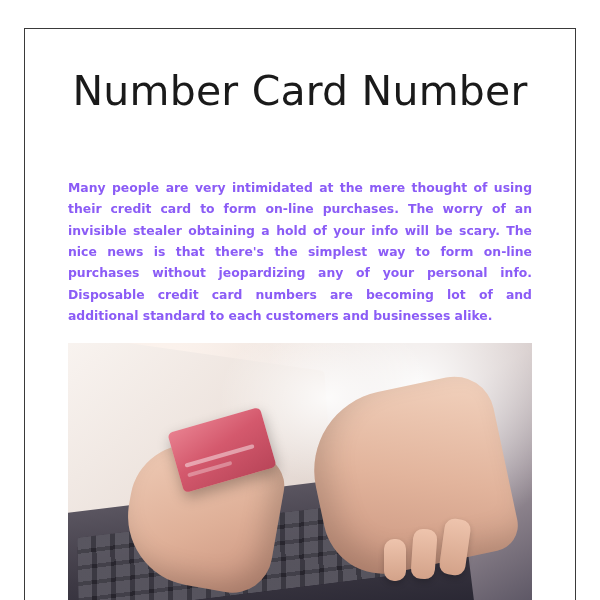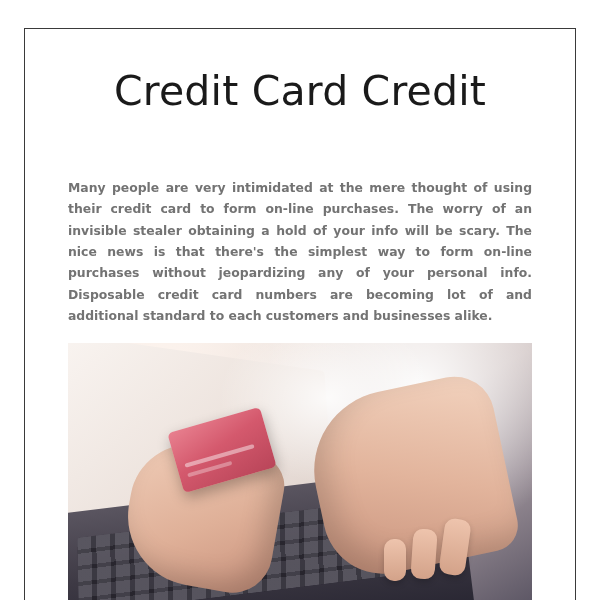--- a/index.html
+++ b/index.html
@@ -52,21 +52,21 @@
   }
   .doc-paragraph {
     margin: 0;
     padding-top: 62px;
     text-align: justify;
     text-justify: inter-word;
     font-family: "DejaVu Sans", sans-serif;
     font-weight: 700;
     font-size: 12.4px;
     line-height: 1.72;
-    color: #737373;
+    color: #8b5cf6;
   }
   .figure {
     position: absolute;
     left: 68px;
     top: 343px;
     width: 464px;
     height: 257px;
     overflow: hidden;
   }
   .photo {
@@ -190,21 +190,21 @@
     pointer-events: none;
   }
 </style>
 </head>
 <body>
 
 <div class="page">
   <div class="page-border"></div>
 
   <div class="content">
-    <h1 class="doc-title">Credit Card Credit</h1>
+    <h1 class="doc-title">Number Card Number</h1>
 
     <p class="doc-paragraph">Many people are very intimidated at the mere thought of using their credit card to form on-line purchases. The worry of an invisible stealer obtaining a hold of your info will be scary. The nice news is that there's the simplest way to form on-line purchases without jeopardizing any of your personal info. Disposable credit card numbers are becoming lot of and additional standard to each customers and businesses alike.</p>
   </div>
 
   <div class="figure">
     <div class="photo">
       <div class="laptop-screen"></div>
       <div class="glow"></div>
       <div class="laptop-base">
         <div class="keyboard"></div>

